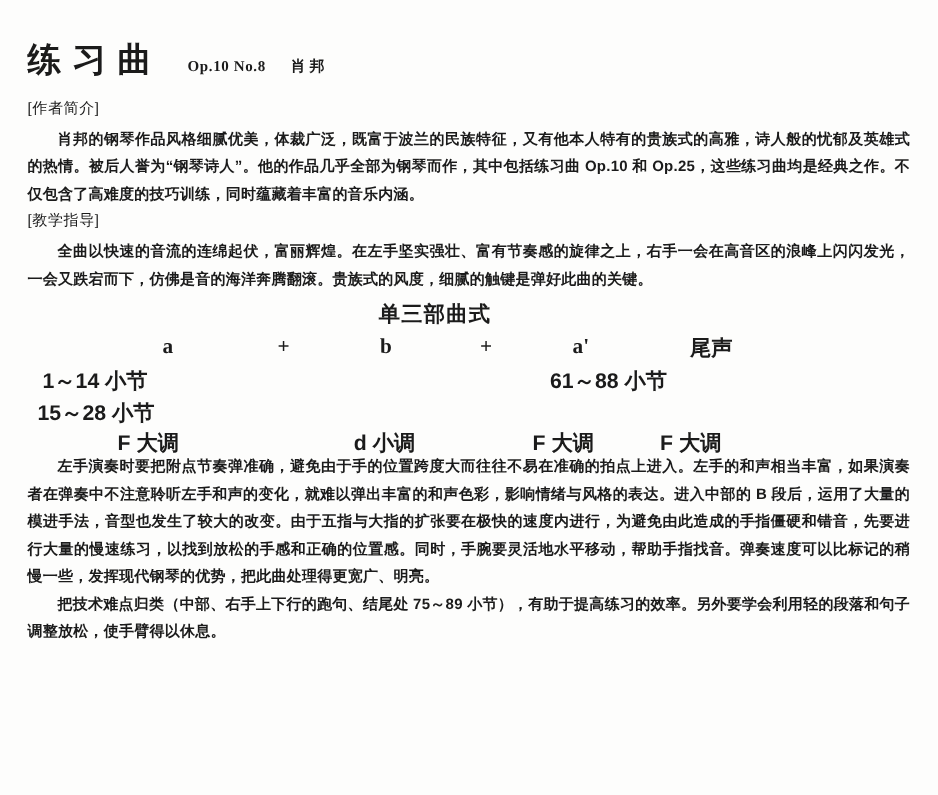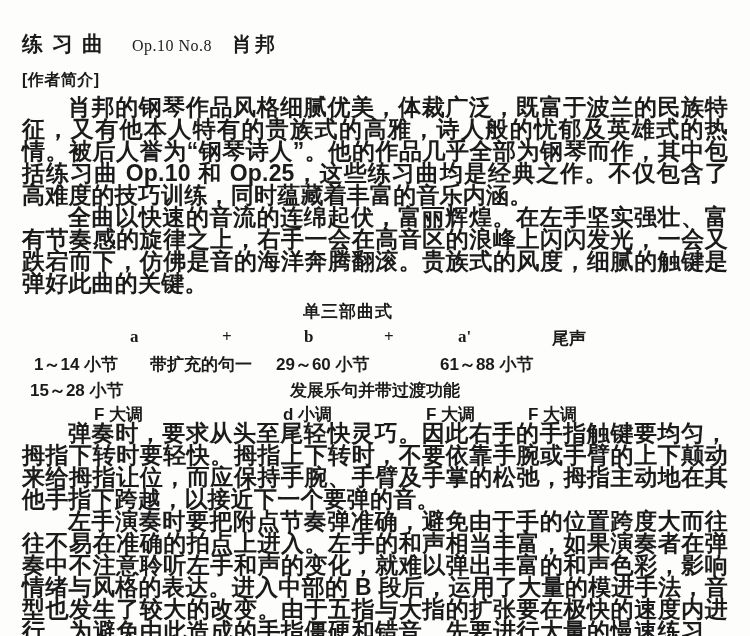--- a/index.html
+++ b/index.html
@@ -23,43 +23,43 @@
     background: #fdfdfc;
   }
   .title-row {
     display: flex;
     align-items: baseline;
     gap: 20px;
     margin: 4px 0 12px 0;
     white-space: nowrap;
   }
   .title-main {
-    font-size: 21px;
+    font-size: 27px;
     font-weight: 700;
     letter-spacing: 9px;
   }
   .title-opus {
     font-family: "Liberation Serif", serif;
-    font-size: 16px;
-    font-weight: 400;
+    font-size: 12px;
+    font-weight: 700;
     letter-spacing: 0.5px;
   }
   .title-composer {
-    font-size: 20px;
+    font-size: 12px;
     font-weight: 700;
     letter-spacing: 3px;
   }
   .section-heading {
-    font-size: 16px;
-    font-weight: 700;
+    font-size: 12px;
+    font-weight: 400;
     margin: 2px 0 5px 0;
     letter-spacing: 0.5px;
   }
   .body-para {
-    font-size: 23px;
+    font-size: 12px;
     line-height: 22px;
     font-weight: 600;
     margin: 0;
     text-align: justify;
     text-indent: 2em;
     letter-spacing: 0.2px;
   }
   .form-diagram {
     position: relative;
     height: 120px;
@@ -88,43 +88,40 @@
 
   <div class="title-row">
     <span class="title-main">练习曲</span>
     <span class="title-opus">Op.10 No.8</span>
     <span class="title-composer">肖邦</span>
   </div>
 
   <div class="section-heading">[作者简介]</div>
   <p class="body-para">肖邦的钢琴作品风格细腻优美，体裁广泛，既富于波兰的民族特征，又有他本人特有的贵族式的高雅，诗人般的忧郁及英雄式的热情。被后人誉为“钢琴诗人”。他的作品几乎全部为钢琴而作，其中包括练习曲 Op.10 和 Op.25，这些练习曲均是经典之作。不仅包含了高难度的技巧训练，同时蕴藏着丰富的音乐内涵。</p>
 
+  <div class="section-heading">[教学指导]</div>
   <p class="body-para">全曲以快速的音流的连绵起伏，富丽辉煌。在左手坚实强壮、富有节奏感的旋律之上，右手一会在高音区的浪峰上闪闪发光，一会又跌宕而下，仿佛是音的海洋奔腾翻滚。贵族式的风度，细腻的触键是弹好此曲的关键。</p>
 
   <div class="form-diagram">
     <span class="fd-cell fd-title">单三部曲式</span>
 
     <span class="fd-cell fd-letter r1" style="left:108px">a</span>
     <span class="fd-cell fd-letter r1" style="left:200px">+</span>
     <span class="fd-cell fd-letter r1" style="left:282px">b</span>
     <span class="fd-cell fd-letter r1" style="left:362px">+</span>
     <span class="fd-cell fd-letter r1" style="left:436px">a'</span>
     <span class="fd-cell r1" style="left:530px">尾声</span>
 
     <span class="fd-cell r2" style="left:12px">1～14 小节</span>
-    <span class="fd-cell r2" style="left:128px">带扩充的句一</span>
-    <span class="fd-cell r2" style="left:254px">29～60 小节</span>
     <span class="fd-cell r2" style="left:418px">61～88 小节</span>
 
     <span class="fd-cell r3" style="left:8px">15～28 小节</span>
-    <span class="fd-cell r3" style="left:268px">发展乐句并带过渡功能</span>
 
     <span class="fd-cell r4" style="left:72px">F 大调</span>
     <span class="fd-cell r4" style="left:261px">d 小调</span>
     <span class="fd-cell r4" style="left:404px">F 大调</span>
     <span class="fd-cell r4" style="left:506px">F 大调</span>
   </div>
 
-  <p class="body-para">弹奏时，要求从头至尾轻快灵巧。因此右手的手指触键要均匀，拇指下转时要轻快。拇指上下转时，不要依靠手腕或手臂的上下颠动来给拇指让位，而应保持手腕、手臂及手掌的松弛，拇指主动地在其他手指下跨越，以接近下一个要弹的音。</p>
   <p class="body-para">左手演奏时要把附点节奏弹准确，避免由于手的位置跨度大而往往不易在准确的拍点上进入。左手的和声相当丰富，如果演奏者在弹奏中不注意聆听左手和声的变化，就难以弹出丰富的和声色彩，影响情绪与风格的表达。进入中部的 B 段后，运用了大量的模进手法，音型也发生了较大的改变。由于五指与大指的扩张要在极快的速度内进行，为避免由此造成的手指僵硬和错音，先要进行大量的慢速练习，以找到放松的手感和正确的位置感。同时，手腕要灵活地水平移动，帮助手指找音。弹奏速度可以比标记的稍慢一些，发挥现代钢琴的优势，把此曲处理得更宽广、明亮。</p>
   <p class="body-para">把技术难点归类（中部、右手上下行的跑句、结尾处 75～89 小节），有助于提高练习的效率。另外要学会利用轻的段落和句子调整放松，使手臂得以休息。</p>
 
 </div>
 
 </body></html>

